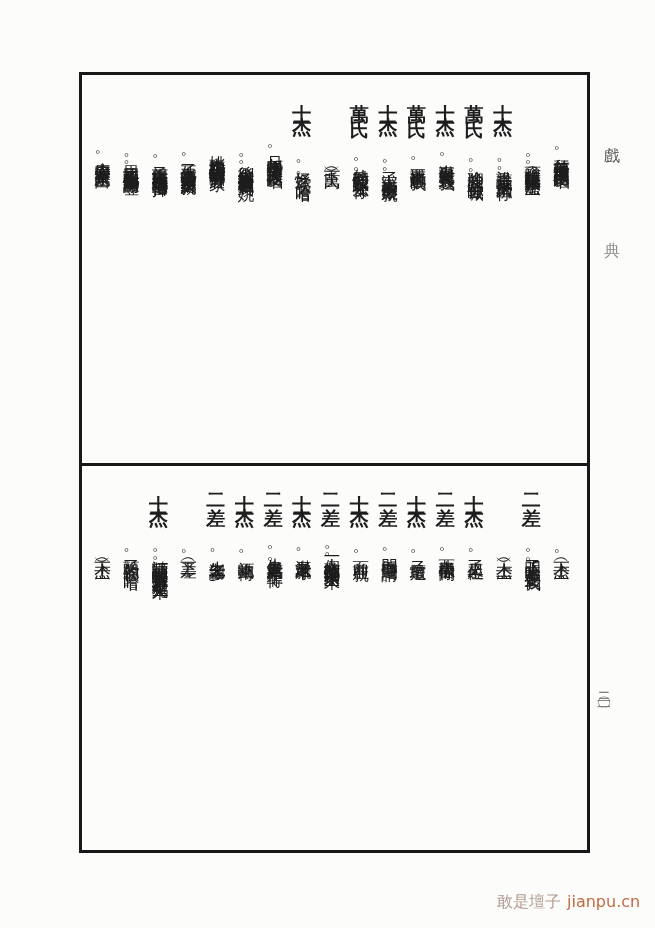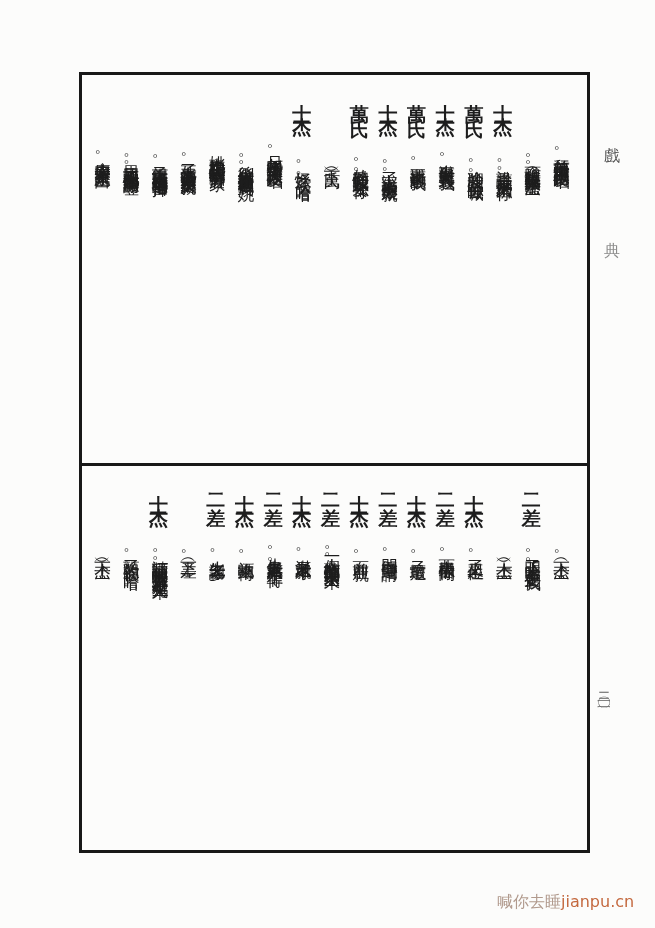--- a/index.html
+++ b/index.html
@@ -42,21 +42,21 @@
     position:absolute;left:597px;top:682px;
     writing-mode:vertical-rl;font-size:13.5px;letter-spacing:3px;
     color:#5d5d5d;line-height:1;
   }
   .watermark{
     position:absolute;left:497px;top:892px;font-size:16px;
     font-family:"DejaVu Sans","Liberation Sans",sans-serif;
     white-space:nowrap;
   }
   .watermark .wm-cn{color:#b19a8d;}
-  .watermark .wm-url{color:#c4693f;}
+  .watermark .wm-url{color:#c4693f;margin-left:6px;}
 </style>
 </head>
 <body>
 
 <div class="frame">
   <div class="section top">
       <div class="col">
         <span class="text">（唱西皮倒板）上寫田倫頓首拜。</span>
       </div>
       <div class="col">
@@ -182,14 +182,14 @@
       </div>
     </div>
 </div>
 
 <div class="edge-char c1">戲</div>
 <div class="edge-char c2">典</div>
 
 <div class="page-num">二〇二</div>
 
 <div class="watermark">
-  <span class="wm-cn">喊你去睡</span><span class="wm-url">jianpu.cn</span>
+  <span class="wm-cn">敢是壇子</span><span class="wm-url">jianpu.cn</span>
 </div>
 
 </body></html>

